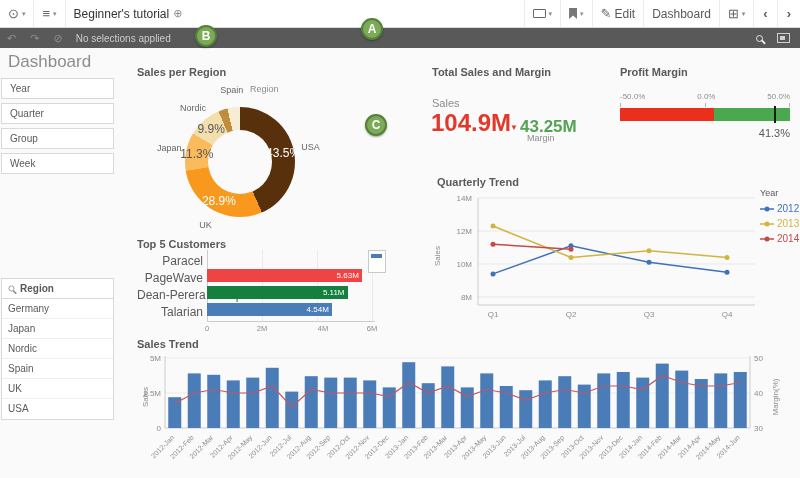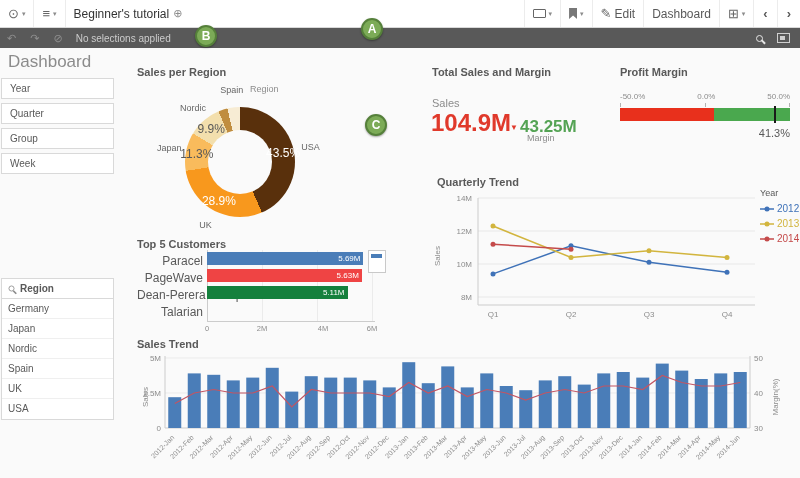--- a/index.html
+++ b/index.html
@@ -284,32 +284,32 @@
     <div class="t5-gridline" style="left: 70px; background: rgb(204, 204, 204);"></div>
     <div class="t5-tick" style="left: 70px;">0</div>
     <div class="t5-gridline" style="left: 125px;"></div>
     <div class="t5-tick" style="left: 125px;">2M</div>
     <div class="t5-gridline" style="left: 180px;"></div>
     <div class="t5-tick" style="left: 186px;">4M</div>
     <div class="t5-gridline" style="left: 235px;"></div>
     <div class="t5-tick" style="left: 235px;">6M</div>
     <div class="t5-axis" style="left: 70px; width: 168px;"></div>
     <div class="t5-label" style="left: 0px; top: 4px;">Paracel</div>
-    <div class="t5-bar" style="left: 70px; top: 2px; width: 156.475px; background: rgb(74, 125, 184);">
-      <span>5.69M</span>
-    </div>
     <div class="t5-label" style="left: 0px; top: 21px;">PageWave</div>
     <div class="t5-bar" style="left: 70px; top: 19px; width: 154.825px; background: #ef4444;">
       <span>5.63M</span>
     </div>
     <div class="t5-label" style="left: 0px; top: 38px;">Dean-Perera Group</div>
     <div class="t5-bar" style="left: 70px; top: 36px; width: 140.525px; background: #15803d;">
       <span>5.11M</span>
     </div>
     <div class="t5-label" style="left: 0px; top: 55px;">Talarian</div>
+    <div class="t5-bar" style="left: 70px; top: 53px; width: 124.85px; background: rgb(74, 125, 184);">
+      <span>4.54M</span>
+    </div>
   </div>
 <div class="t5-minimap" id="t5-minimap">
     <i style="width: 11px; background: rgb(74, 125, 184);"></i>
   </div>
 
 <svg id="trend-svg" width="645" height="126">
     <line x1="25" x2="610" y1="6" y2="6" stroke="#ebebeb"></line>
     <text x="21" y="9" text-anchor="end" font-size="8" fill="#8c8c8c">5M</text>
     <line x1="25" x2="610" y1="41" y2="41" stroke="#ebebeb"></line>
     <text x="21" y="44" text-anchor="end" font-size="8" fill="#8c8c8c">2.5M</text>

